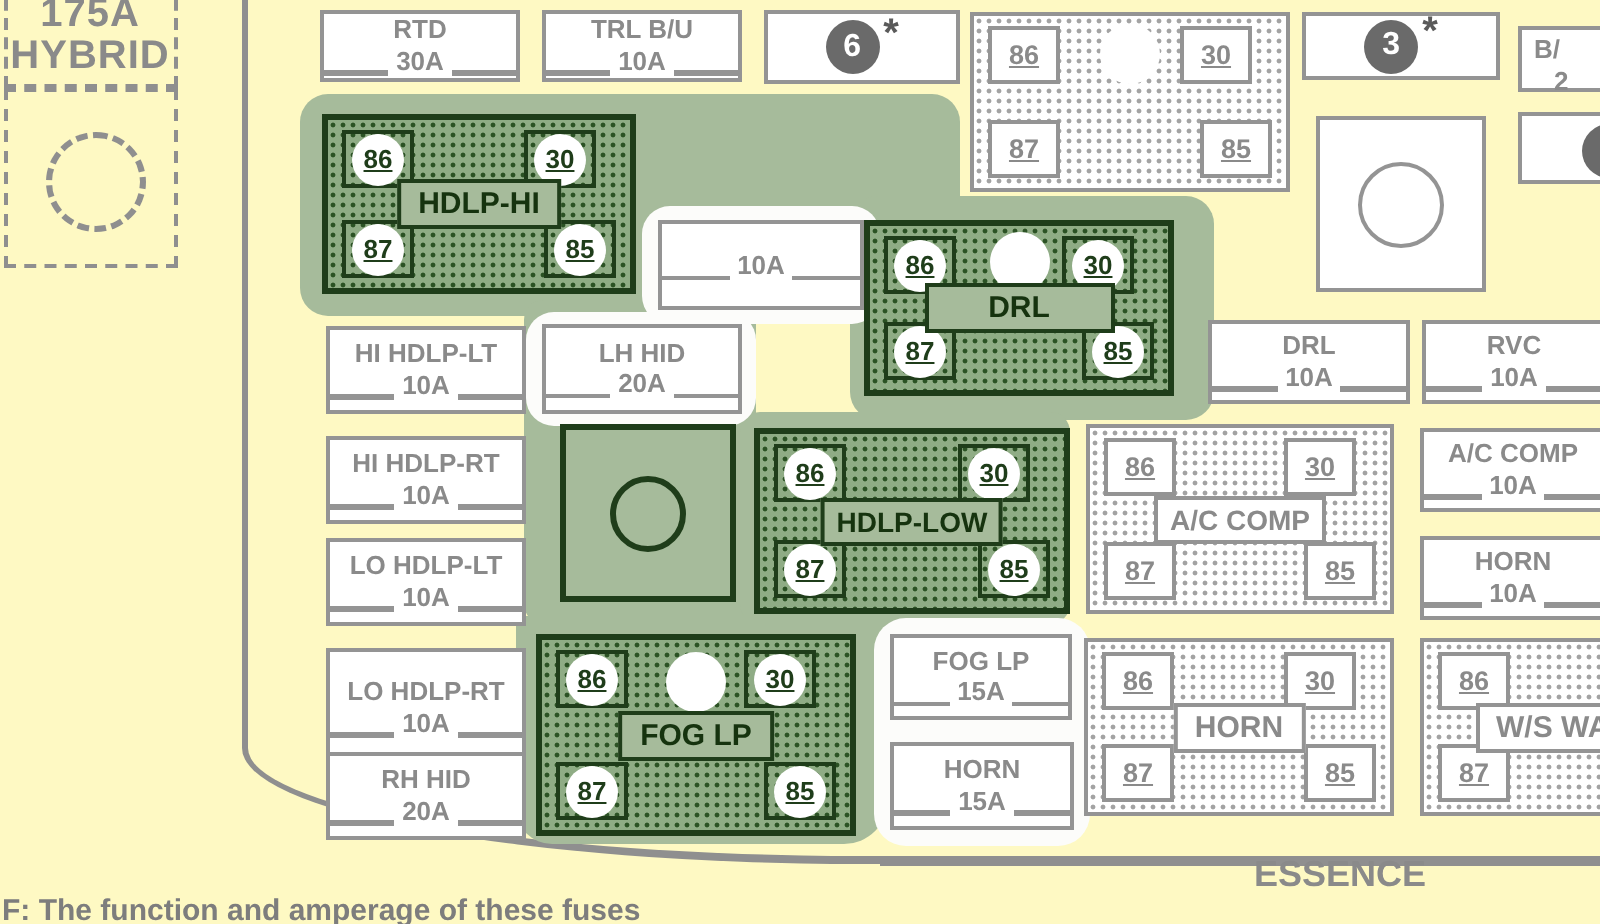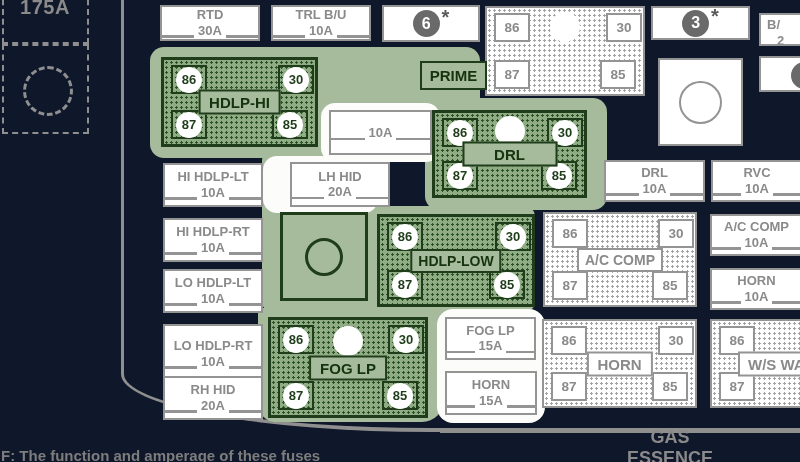--- a/index.html
+++ b/index.html
@@ -1,16 +1,16 @@
 <!DOCTYPE html>
 <html><head>
 <meta charset="utf-8">
 <style>
   html,body{margin:0;padding:0;background:#fff;}
-  .stage{position:relative;width:800px;height:462px;overflow:hidden;background:#0f172a;
+  .stage{position:relative;width:800px;height:462px;overflow:hidden;background:#fef9c3;
          font-family:"Liberation Sans",sans-serif;-webkit-font-smoothing:antialiased;}
   
   .panel{position:absolute;left:121px;top:-60px;width:700px;height:488px;
          border-left:3px solid #8f8f8f;border-bottom:4px solid #8f8f8f;
          border-bottom-left-radius:310px 58px;}
   .line2{position:absolute;left:440px;top:431px;width:360px;height:2px;background:#8f8f8f;}
   
   .green{position:absolute;background:#a6bb9b;}
   .pad{position:absolute;background:#fcfcfa;border-radius:14px;}
   
@@ -24,24 +24,24 @@
   .relay{position:absolute;box-sizing:border-box;}
   .relay.grn{border:3px solid #1f3d1a;background-color:#8fac85;
        background-image:radial-gradient(#2b5224 1px,transparent 1.4px);background-size:5px 5px;}
   .relay.gry{border:2.5px solid #949494;background-color:#fff;
        background-image:radial-gradient(#a3a3a3 1px,transparent 1.4px);background-size:5px 5px;}
   .pin{position:absolute;width:36px;height:29px;display:flex;align-items:center;justify-content:center;
        box-sizing:border-box;z-index:2;}
   .grn .pin{border:2.5px solid #1f3d1a;}
   .gry .pin{border:2px solid #949494;background:#fff;}
   .pin b{display:block;width:26px;height:26px;line-height:26px;border-radius:50%;
-         text-align:center;font-size:13px;font-weight:700;}
+         text-align:center;font-size:13px;font-weight:700;text-decoration:underline;}
   .grn .pin b{background:#fff;color:#1f3d1a;}
   .gry .pin b{color:#8a8a8a;font-size:13.5px;}
-  .tl{left:7px;top:5px}.tr{right:1px;top:5px}.bl{left:7px;bottom:5px}.br{right:7px;bottom:5px}
+  .tl{left:7px;top:5px}.tr{right:17px;top:5px}.bl{left:7px;bottom:5px}.br{right:7px;bottom:5px}
   .bar{position:absolute;left:50%;top:50%;transform:translate(-50%,-50%);padding:2px 9px;
        font-weight:700;font-size:15px;white-space:nowrap;z-index:3;box-sizing:border-box;}
   .grn .bar{background:#a6bb9b;border:2.5px solid #1f3d1a;color:#16330f;}
   .gry .bar{background:#fff;border:2px solid #949494;color:#8a8a8a;}
   .bar.sm{font-size:14px;padding:2px 6px;}
   .bar.left{left:26px;transform:translateY(-50%);width:90px;text-align:left;padding-left:8px;}
   .hole{position:absolute;left:50%;transform:translateX(-50%);width:30px;height:30px;
         border-radius:50%;background:#fff;z-index:1;}
   
   .sq{position:absolute;box-sizing:border-box;display:flex;align-items:center;justify-content:center;}
@@ -88,20 +88,21 @@
   <div class="green" style="left:370px;top:206px;width:165px;height:106px;border-radius:10px;"></div>
   <div class="green" style="left:258px;top:308px;width:186px;height:114px;border-radius:0 0 22px 18px;"></div>
 
   <div class="pad" style="left:321px;top:103px;width:119px;height:59px;"></div>
   <div class="pad" style="left:263px;top:156px;width:115px;height:57px;"></div>
   <div class="pad" style="left:437px;top:309px;width:108px;height:114px;border-radius:16px;"></div>
 
   <div class="dash" style="left:2px;top:-20px;width:87px;height:64px;"></div>
   <div class="dash" style="left:2px;top:44px;width:87px;height:90px;"></div>
   <div class="hytxt" style="left:1px;top:-4px;">175A</div>
+  <div class="hytxt" style="left:1px;top:17px;">HYBRID</div>
   <div class="dcirc" style="left:23px;top:66px;"></div>
 
   <div class="fuse" style="left:160px;top:5px;width:100px;height:36px;">
     <div class="name">RTD</div>
     <div class="amp">
         <span>30A</span>
       </div>
   </div>
   <div class="fuse" style="left:271px;top:5px;width:100px;height:36px;">
     <div class="name">TRL B/U</div>
@@ -150,21 +151,20 @@
       </span>
     <span class="pin bl">
         <b>87</b>
       </span>
     <span class="pin br">
         <b>85</b>
       </span>
     <span class="bar">HDLP-HI</span>
   </div>
 
-  <div class="prime" style="left:420px;top:61px;width:67px;height:29px;">PRIME</div>
 
   <div class="fuse" style="left:329px;top:110px;width:103px;height:45px;">
     <div class="amp">
         <span>10A</span>
       </div>
   </div>
 
   <div class="relay grn" style="left:432px;top:110px;width:155px;height:88px;">
     <span class="hole" style="top:3px;"></span>
     <span class="pin tl">
@@ -206,21 +206,21 @@
         <span>10A</span>
       </div>
   </div>
   <div class="fuse" style="left:163px;top:376px;width:100px;height:44px;">
     <div class="name">RH HID</div>
     <div class="amp">
         <span>20A</span>
       </div>
   </div>
 
-  <div class="fuse" style="left:271px;top:162px;width:100px;height:45px;margin-left:19px;">
+  <div class="fuse" style="left:271px;top:162px;width:100px;height:45px;">
     <div class="name">LH HID</div>
     <div class="amp">
         <span>20A</span>
       </div>
   </div>
 
   <div class="sq grn2" style="left:280px;top:212px;width:88px;height:89px;">
     <span class="circ"></span>
   </div>
 
@@ -335,18 +335,17 @@
     <span class="pin tl">
         <b>86</b>
       </span>
     <span class="pin bl">
         <b>87</b>
       </span>
     <span class="bar left">W/S WA</span>
   </div>
 
   <div class="fuel">
-    <div>GAS</div>
     <div>ESSENCE</div>
   </div>
   <div class="footnote">F: The function and amperage of these fuses</div>
 
 </div>
 
 </body></html>

